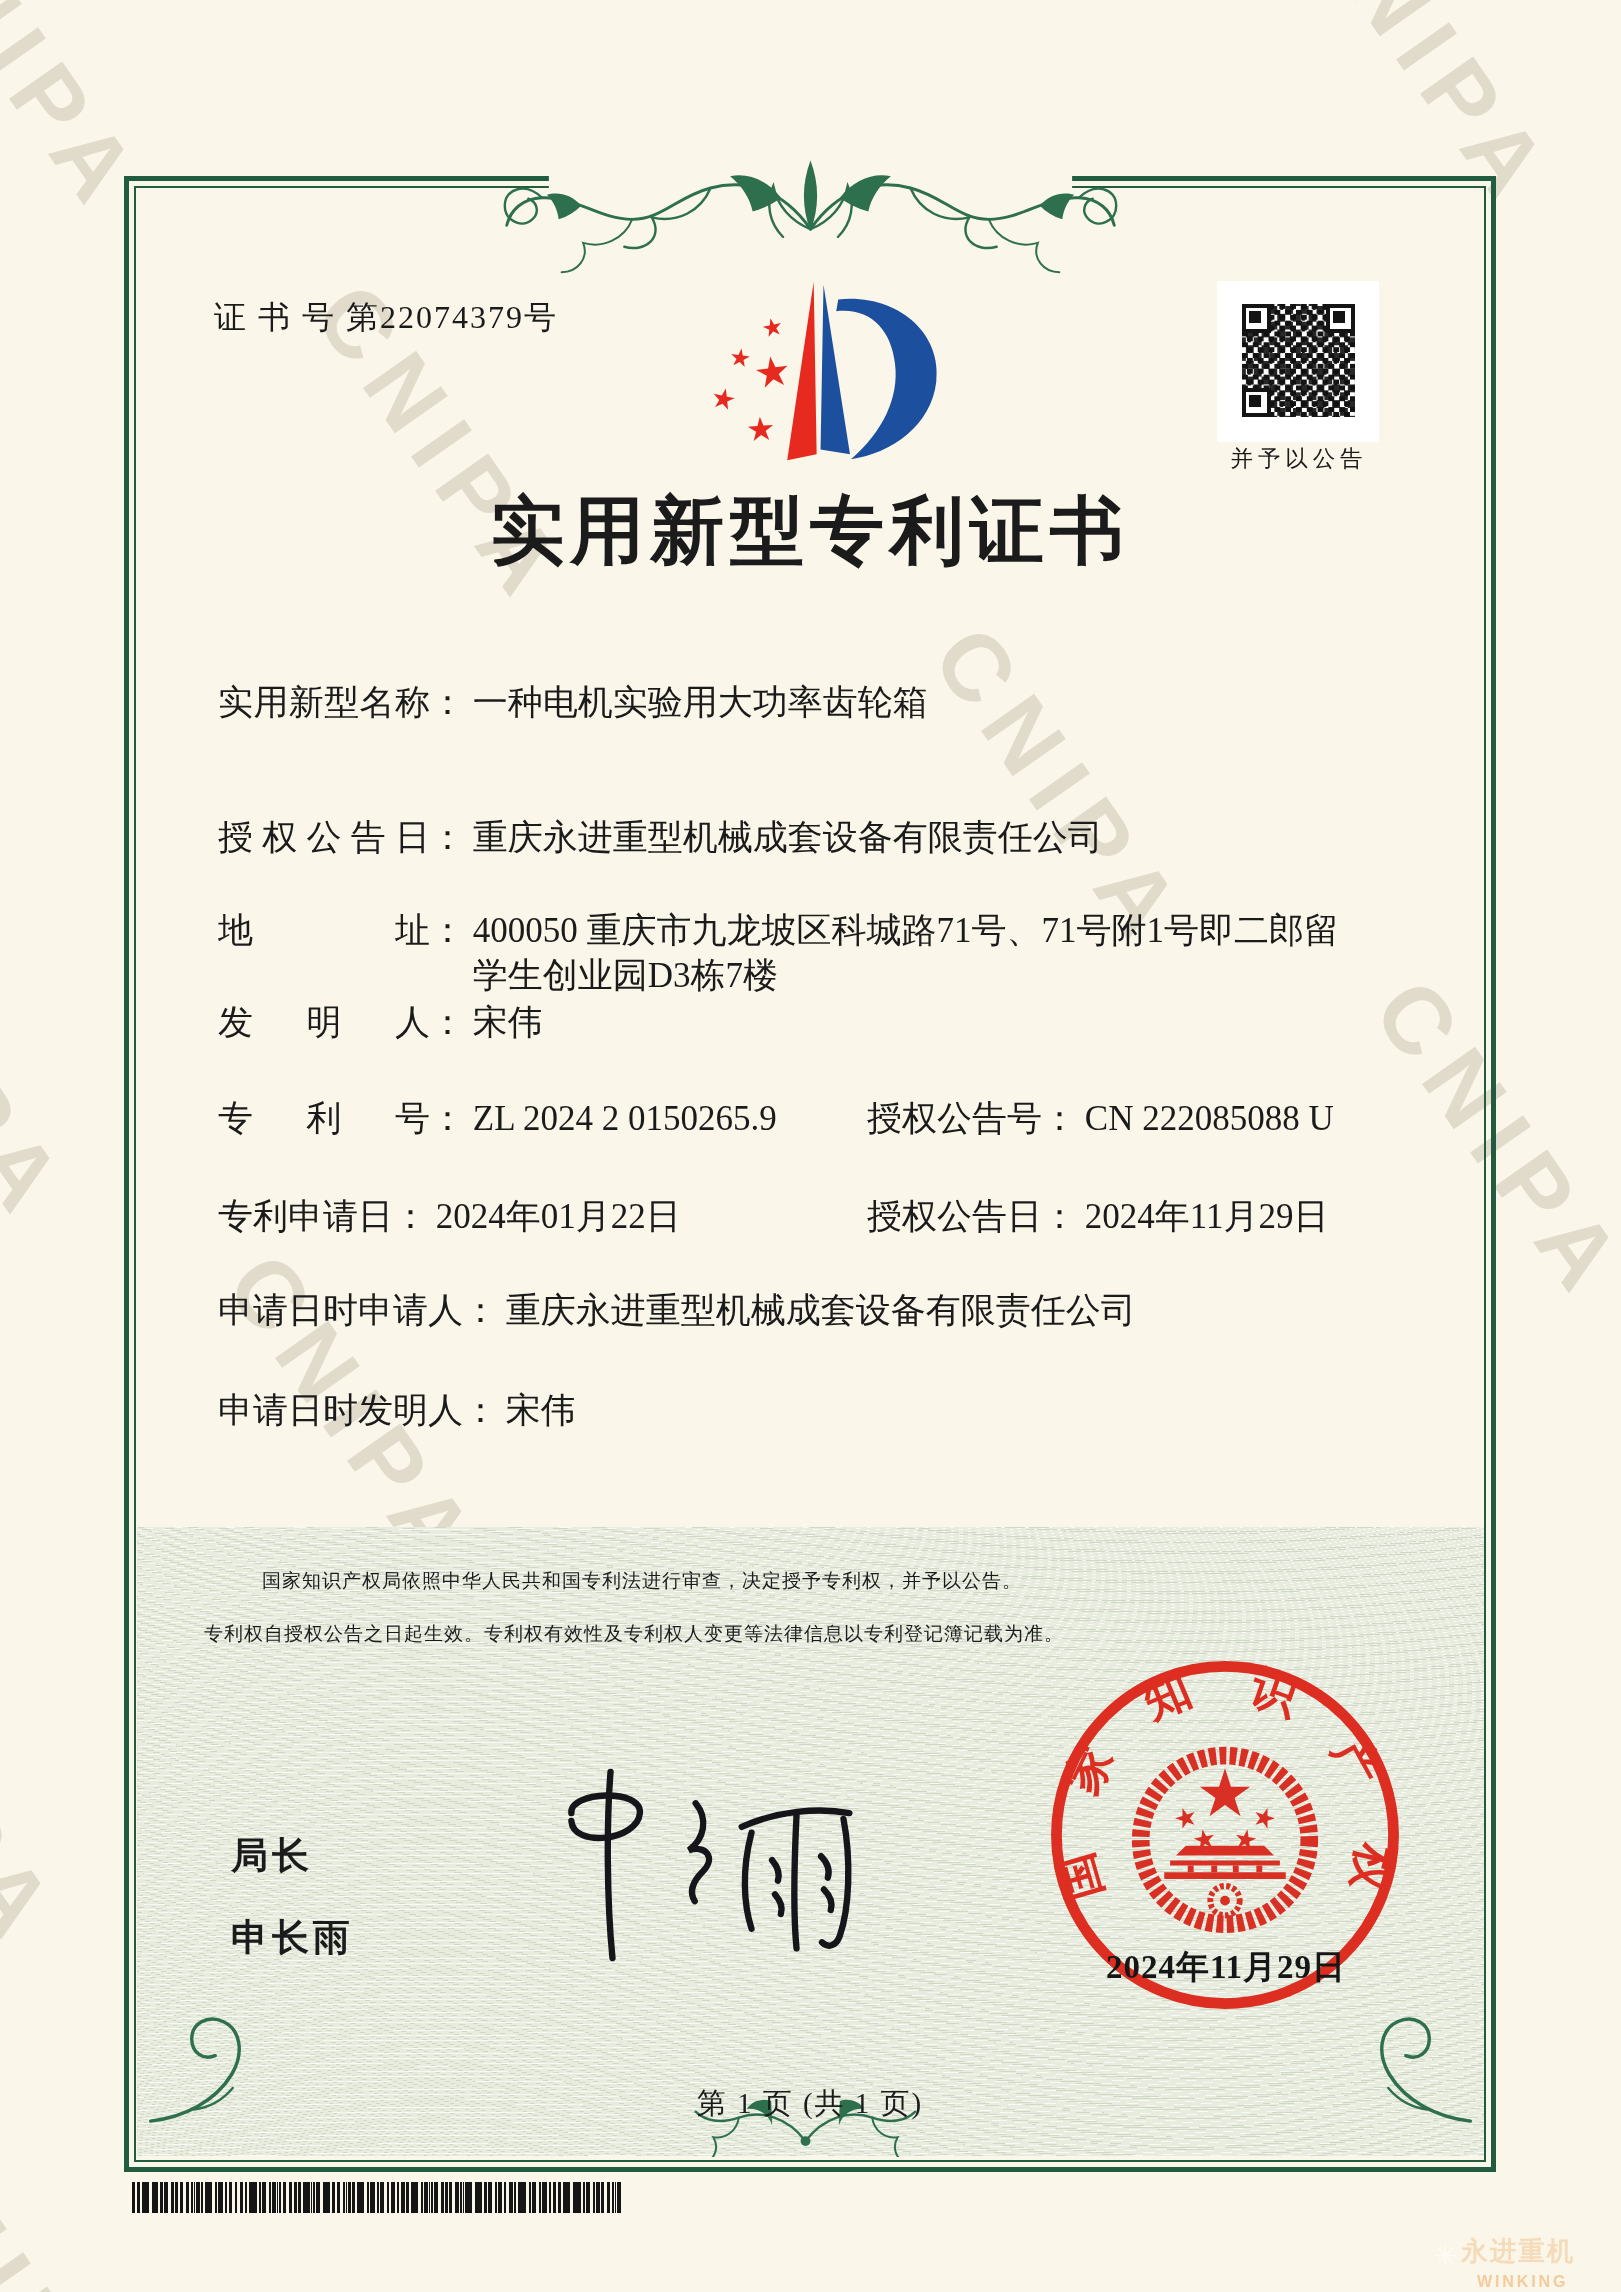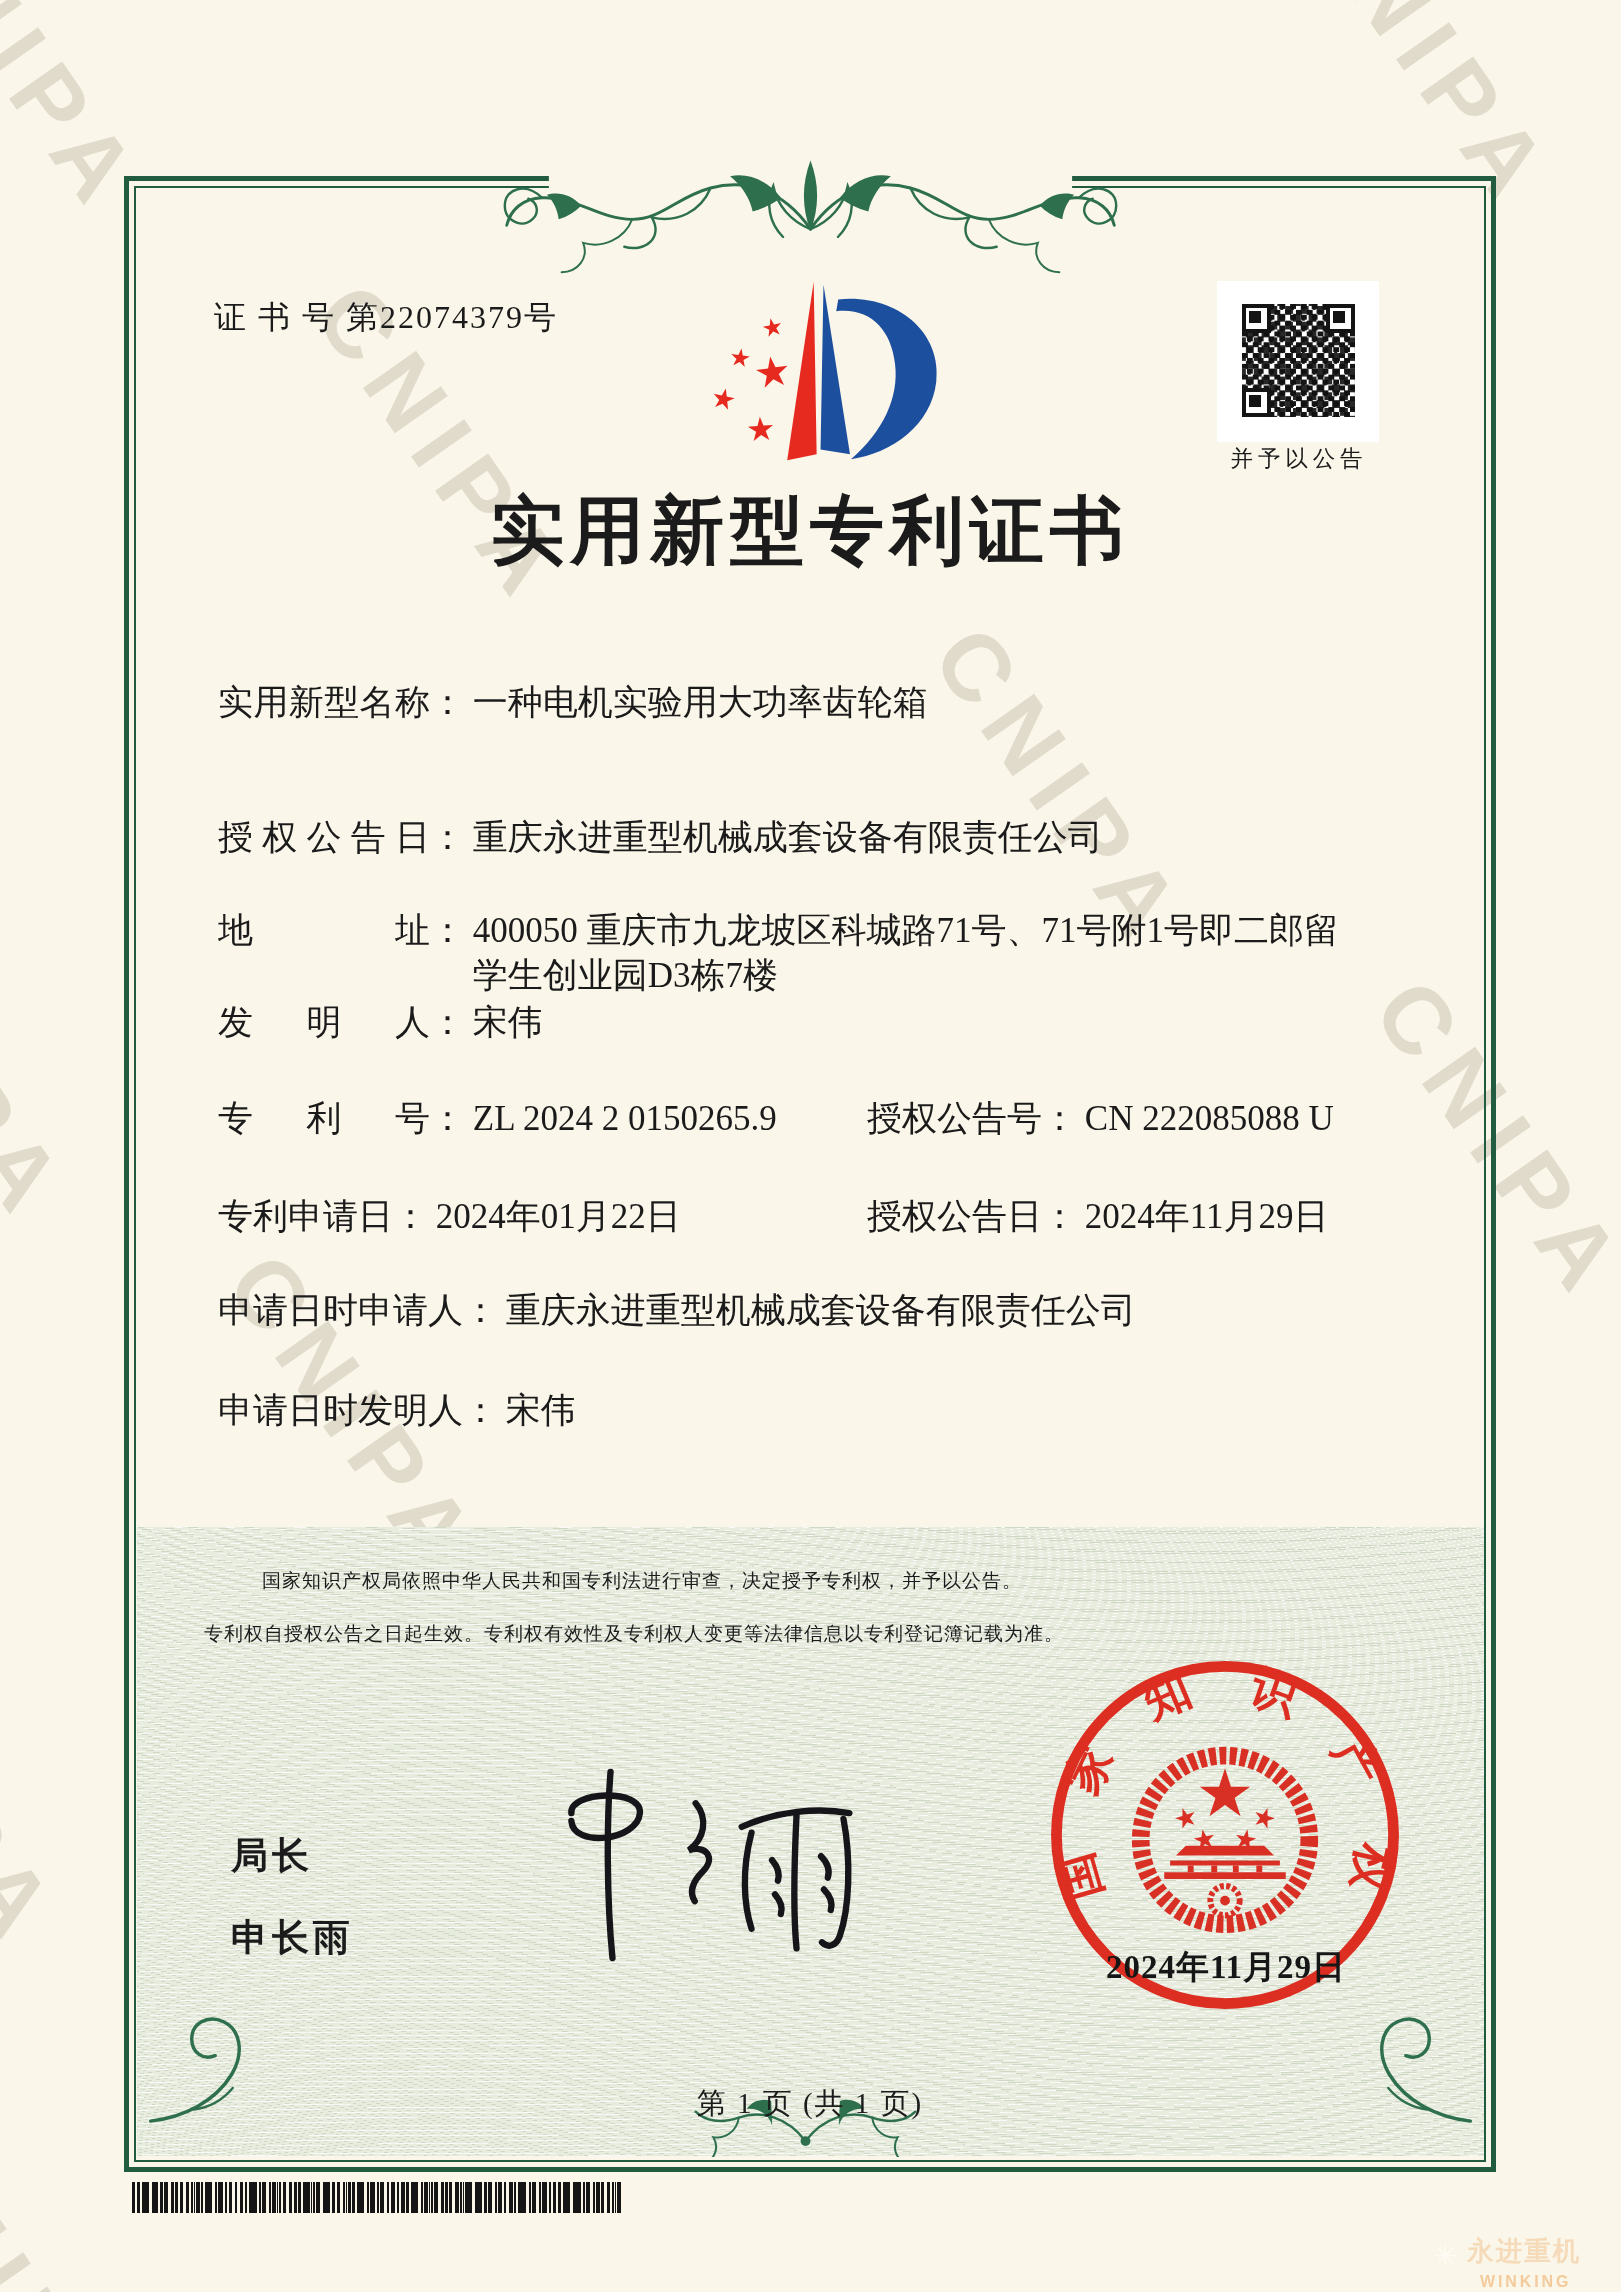--- a/index.html
+++ b/index.html
@@ -71,21 +71,21 @@
   .page-num{position:absolute;z-index:5;left:124px;top:2084px;width:1372px;text-align:center;font-size:29px;letter-spacing:2px;}
   .barcode{
     position:absolute;z-index:5;left:132px;top:2182px;width:490px;height:31px;
     background:
       repeating-linear-gradient(90deg,#151515 0 2px,transparent 2px 4.9px),
       repeating-linear-gradient(90deg,#151515 0 1px,transparent 1px 6.9px),
       repeating-linear-gradient(90deg,#151515 0 2.9px,transparent 2.9px 10.8px),
       repeating-linear-gradient(90deg,transparent 0 28px,#faf6e9 28px 32px);
   }
   .brand-wm{position:absolute;z-index:5;left:1433px;top:2233px;font-family:"Liberation Sans","DejaVu Sans",sans-serif;}
-  .brand-wm .b1{font-size:26.5px;font-weight:bold;color:rgba(242,196,148,0.55);letter-spacing:2px;margin-left:6px;}
+  .brand-wm .b1{font-size:26.5px;font-weight:bold;color:rgba(242,196,148,0.55);letter-spacing:2px;}
   .brand-wm .b2{font-size:16px;font-weight:bold;color:rgba(236,150,62,0.45);letter-spacing:2.9px;text-align:center;}
   .brand-star{color:rgba(255,252,246,0.95);font-size:29px;vertical-align:middle;margin-right:3.9px;}
 </style>
 </head>
 <body>
 
 <div class="page">
 
   <div class="wm" style="left:-44px;top:-127px">CNIPA</div>
   <div class="wm" style="left:1367px;top:-132px">CNIPA</div>

